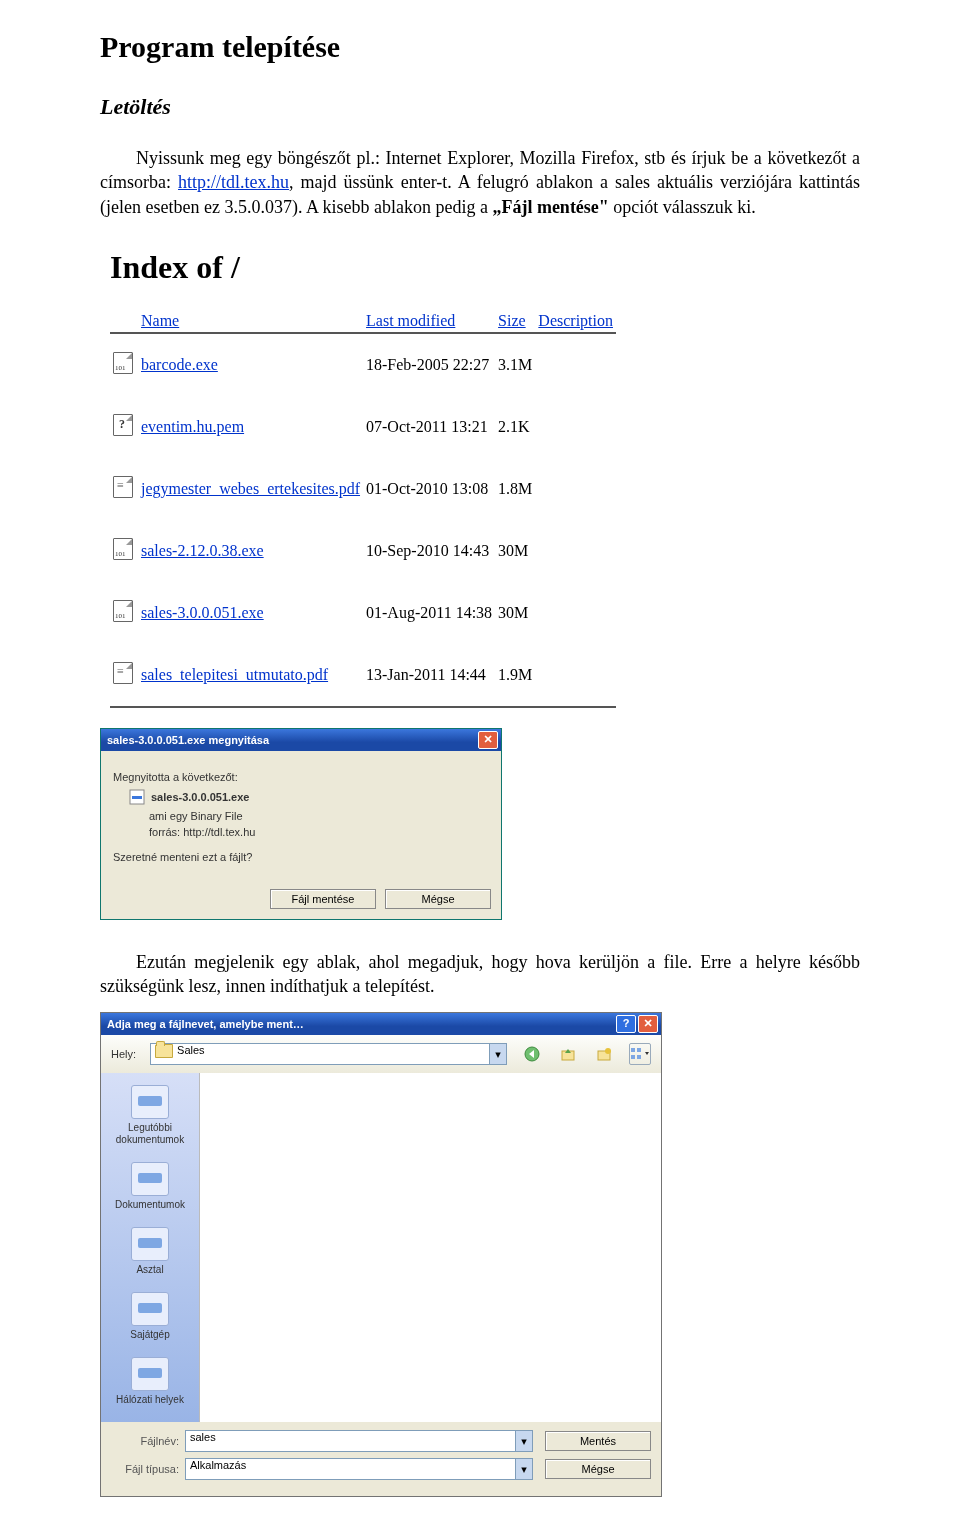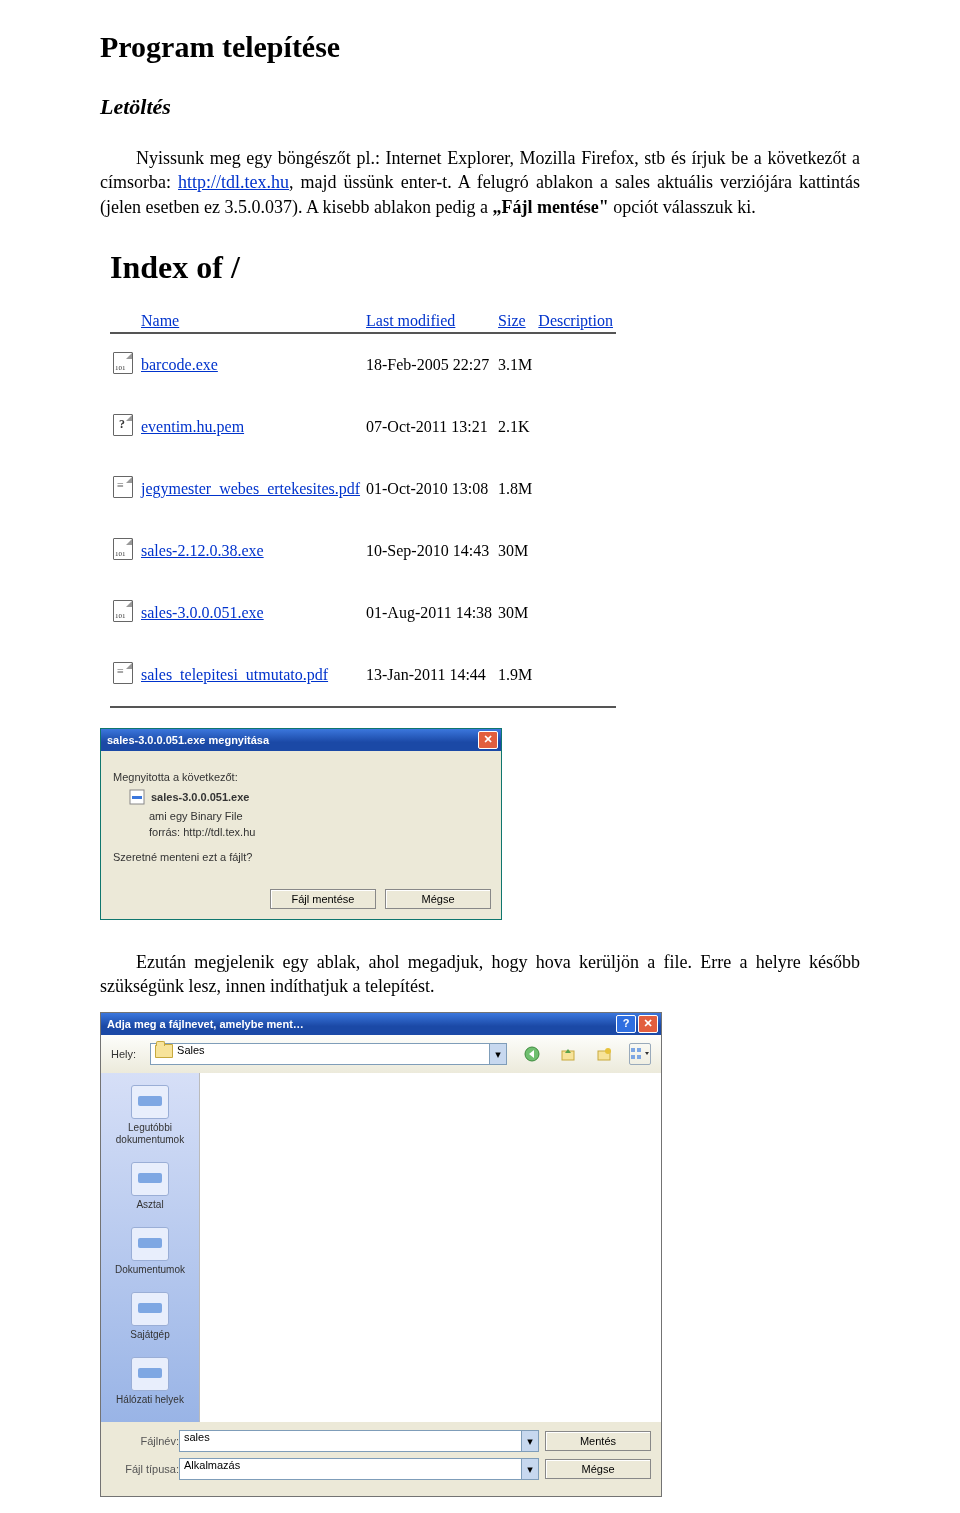--- a/index.html
+++ b/index.html
@@ -153,21 +153,21 @@
   .place-icon::after{
     content:""; position:absolute; left:6px; right:6px; top:10px; height:10px;
     background:#7ea7e3; border-radius:2px;
   }
   .filearea {
     flex:1; background:#fff; border-left:1px solid #bbb; min-height:290px;
   }
   .bottom-rows {
     background:#ece9d8; padding:8px 10px 10px 10px;
   }
-  .brow { display:flex; align-items:center; margin-bottom:6px; }
+  .brow { display:flex; align-items:center; gap:6px; margin-bottom:6px; }
   .brow label { width:68px; text-align:right; color:#555; }
   .brow .combo { flex:1; }
   .folder-ico {
     width:16px; height:12px; background:#f7e39a; border:1px solid #c7a93e;
     border-top-left-radius:2px; position:relative;
   }
   .folder-ico::before{
     content:""; position:absolute; left:0; top:-4px; width:7px; height:4px;
     background:#f7e39a; border:1px solid #c7a93e; border-bottom:none;
     border-top-left-radius:2px; border-top-right-radius:2px;
@@ -328,25 +328,25 @@
       </span>
     </div>
     <div class="saveas-body">
       <div class="places" id="places-col">
           <div class="place">
             <div class="place-icon"></div>
             <span class="plabel">Legutóbbi dokumentumok</span>
           </div>
           <div class="place">
             <div class="place-icon"></div>
+            <span class="plabel">Dokumentumok</span>
+          </div>
+          <div class="place">
+            <div class="place-icon"></div>
             <span class="plabel">Asztal</span>
-          </div>
-          <div class="place">
-            <div class="place-icon"></div>
-            <span class="plabel">Dokumentumok</span>
           </div>
           <div class="place">
             <div class="place-icon"></div>
             <span class="plabel">Sajátgép</span>
           </div>
           <div class="place">
             <div class="place-icon"></div>
             <span class="plabel">Hálózati helyek</span>
           </div>
         </div>

